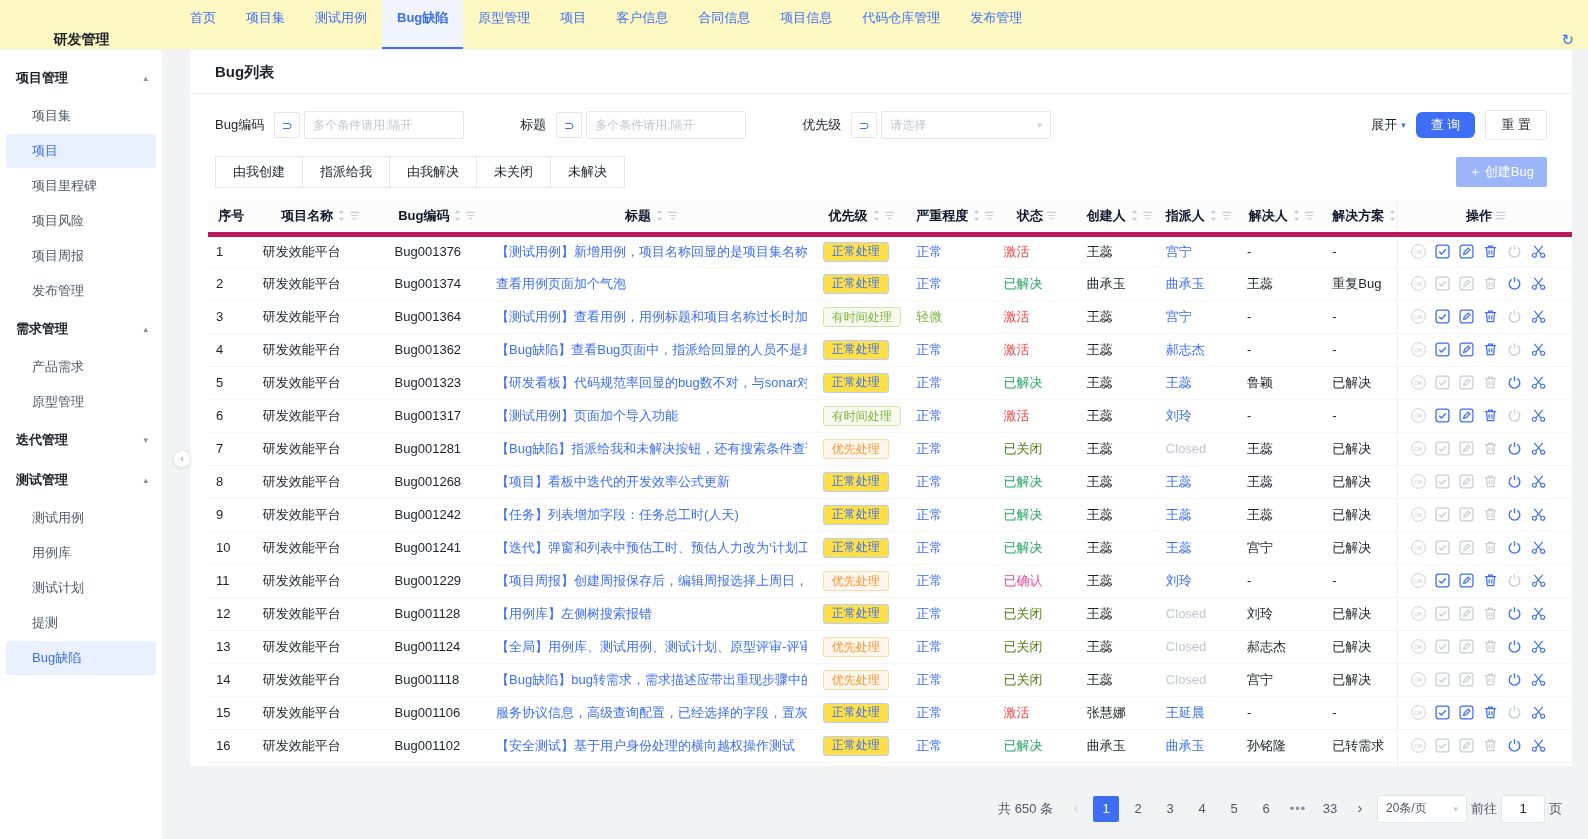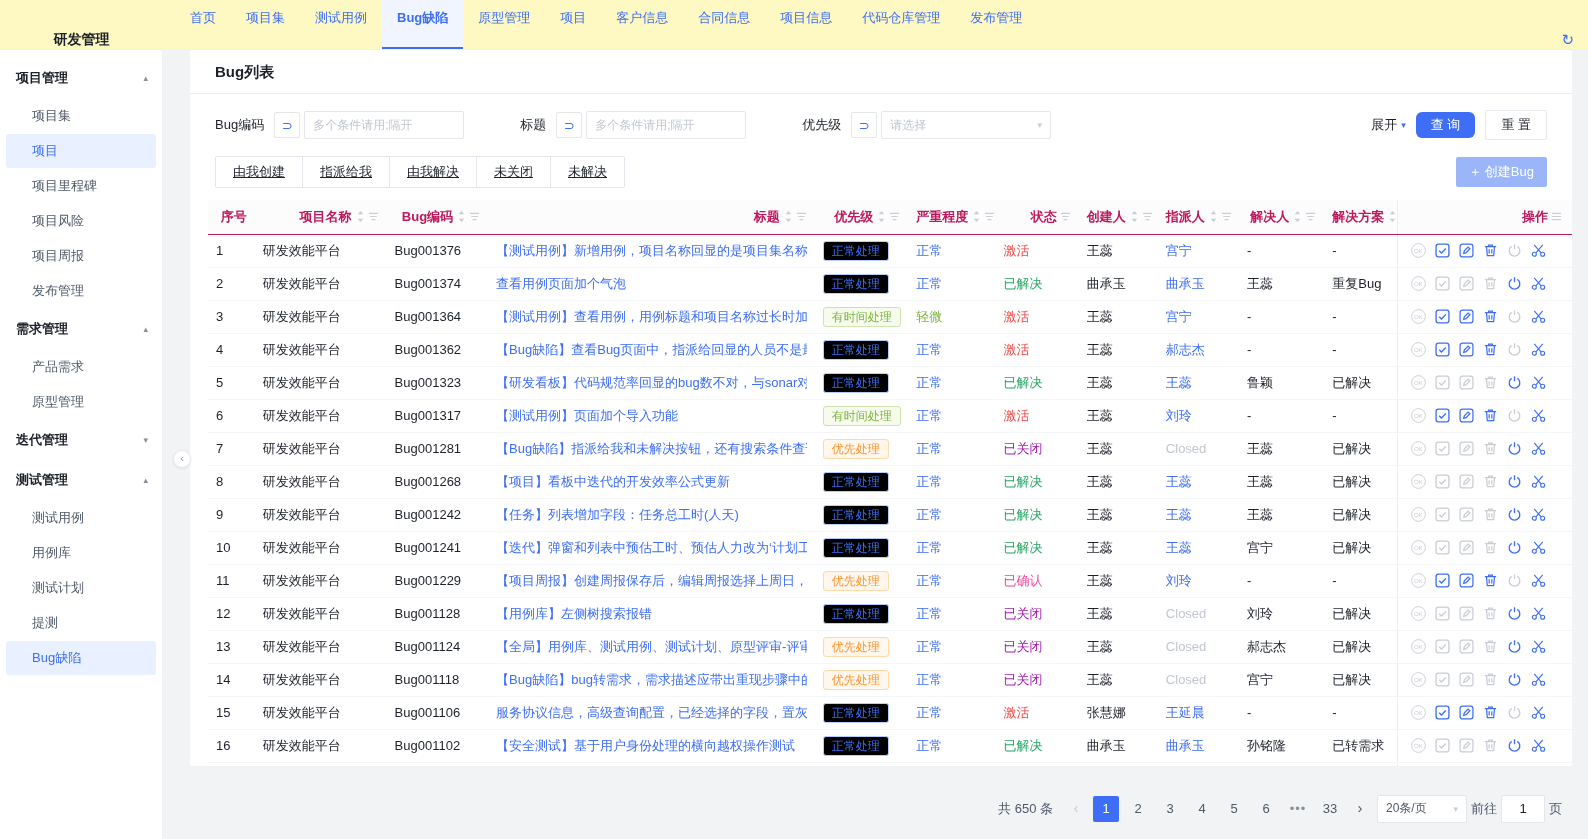--- a/index.html
+++ b/index.html
@@ -53,43 +53,43 @@
   .expand-btn { display:flex; align-items:center; gap:4px; cursor:pointer; color:#1d2129; }
   .expand-caret { color:#3d6ef5; font-size:9px; }
   .btn-primary { background:#3d6ef5; color:#fff; border:none; height:26px; padding:0 15px;
     border-radius:6px; font-size:13px; cursor:pointer; font-family:inherit; }
   .btn-plain { background:#fff; color:#1d2129; border:1px solid #e5e6eb; height:30px;
     padding:0 15px; border-radius:2px; font-size:13px; cursor:pointer; font-family:inherit; }
   
   .quickbar { display:flex; align-items:center; padding:6px 25px 12px; }
   .qf-group { display:flex; }
   .qf-btn { height:32px; padding:0 17px; background:#fff; border:1px solid #e5e6eb;
-    margin-left:-1px; font-size:13px; color:#1d2129; cursor:pointer; font-family:inherit;text-decoration:underline; }
+    margin-left:-1px; font-size:13px; color:#1d2129; cursor:pointer; font-family:inherit; }
   .qf-btn:first-child { border-radius:2px 0 0 2px; margin-left:0; }
   .qf-btn:last-child { border-radius:0 2px 2px 0; }
   .create-btn { margin-left:auto; background:#9ab6f8; color:#fff; border:none; height:30px;
     padding:0 13px; border-radius:2px; font-size:13px; display:flex; align-items:center; gap:3px;
     cursor:pointer; font-family:inherit; }
   
   .table-wrap { flex:1; overflow:hidden; padding-left:18px; }
   table { width:100%; border-collapse:collapse; table-layout:fixed; }
-  th { height:34px; padding:0 8px; text-align:right; font-weight:700; font-size:13px;
-    color:#be185d; background:#fcfcfd; border-bottom:1px solid #be185d; white-space:nowrap; overflow:hidden; }
+  th { height:34px; padding:0 8px; text-align:center; font-weight:700; font-size:13px;
+    color:#0f172a; background:#fcfcfd; border-bottom:5px solid #be185d; white-space:nowrap; overflow:hidden; }
   td { height:33px; padding:0 8px; border-bottom:1px solid #f4f5f7; white-space:nowrap; overflow:hidden; font-size:13px; }
   .h-icons { display:inline-flex; align-items:center; gap:2px; margin-left:3px; vertical-align:-2px; color:#c9cdd4; }
   .h-icons svg { width:11px; height:13px; }
   .title-link { color:#3d6ef5; cursor:pointer; display:block; overflow:hidden; }
   .badge { display:inline-block; height:20px; line-height:18px; padding:0 8px;
     border-radius:3px; font-size:12px; border:1px solid; }
-  .badge.normal { color:#3d6ef5; background:#000000; border-color:#b6cdff; }
+  .badge.normal { color:#3d6ef5; background:#fde047; border-color:#b6cdff;font-family:Liberation Mono, monospace; }
   .badge.time   { color:#7bb53c; background:#f6fbee; border-color:#cde5ad; }
   .badge.urgent { color:#ff9430; background:#fff7ec; border-color:#ffd9a8; }
   .sev-normal { color:#3d6ef5; } .sev-minor { color:#7bb53c; }
   .st-active { color:#ef4444; } .st-resolved { color:#27a564; }
-  .st-confirmed { color:#ec4899; } .st-closed { color:#a21caf; }
+  .st-confirmed { color:#ec4899; } .st-closed { color:#4d7c0f; }
   .assignee-link { color:#3d6ef5; cursor:pointer; } .assignee-closed { color:#c2c7cf;text-align:center; }
   .ops-cell { position:sticky; right:0; background:#fff; border-left:1px solid #eceef1;
     box-shadow:-8px 0 8px -8px rgba(0,0,0,.12); padding:0 10px 0 12px; }
   th.ops-cell { background:#fcfcfd; }
   .op-ic { display:inline-block; width:17px; height:17px; margin-right:7px; vertical-align:middle; cursor:pointer; }
   .op-ic svg { width:100%; height:100%; display:block; }
   .op-on { color:#3d6ef5; } .op-off { color:#c9cdd4; cursor:default; }
   
   .pagination { height:85px; display:flex; align-items:center; justify-content:flex-end;
     gap:4px; color:#4e5969; padding-right:10px; }

